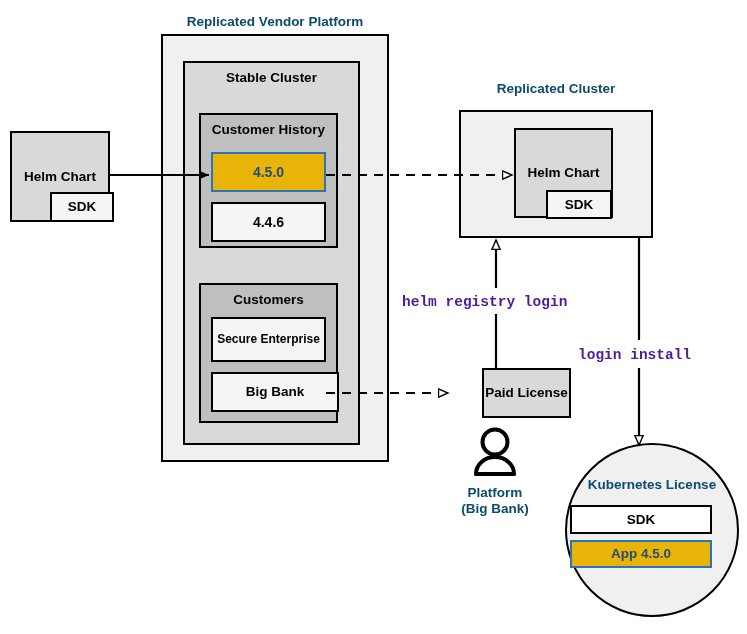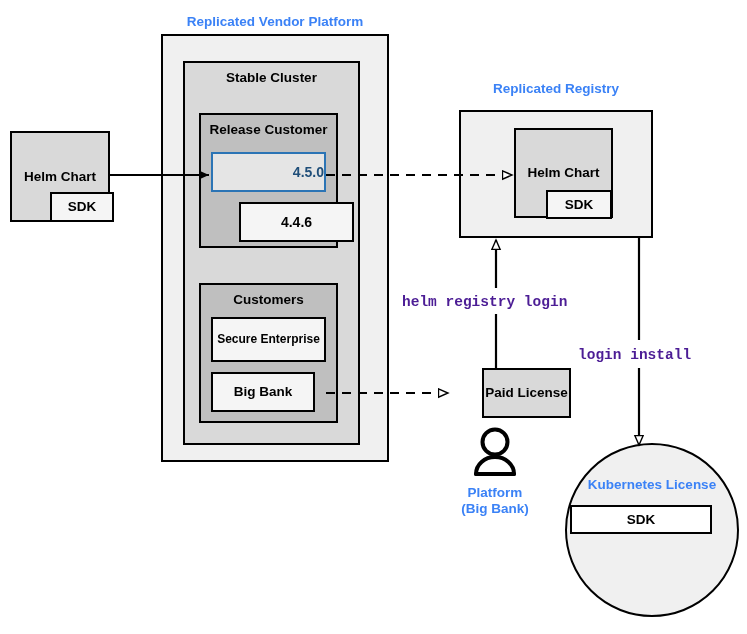--- a/index.html
+++ b/index.html
@@ -34,26 +34,26 @@
     line-height: 1.15;
   }
   .label-top {
     align-items: flex-start;
     padding-top: 7px;
   }
   .fill-lightest { background: #f0f0f0; }
   .fill-light    { background: #d9d9d9; }
   .fill-mid      { background: #bfbfbf; }
   .fill-white    { background: #f5f5f5; }
-  .fill-blue     { background: #e5e5e5; border-color: #2b74b5; color: #1f4e79; justify-content: flex-end; }
+  .fill-blue     { background: #eab308; border-color: #2b74b5; color: #1f4e79; }
   .caption {
     position: absolute;
     font-weight: bold;
     font-size: 13px;
-    color: #3b82f6;
+    color: #0c4a6e;
     text-align: center;
     line-height: 1.2;
   }
   .mono {
     position: absolute;
     font-family: "Liberation Mono", "DejaVu Sans Mono", monospace;
     font-weight: bold;
     font-size: 14.5px;
     color: #4c1d95;
     white-space: nowrap;
@@ -87,40 +87,40 @@
     <span>SDK</span>
   </div>
 
   <div class="box fill-lightest" style="left:161px; top:34px; width:228px; height:428px;"></div>
 
   <div class="box fill-light label-top" style="left:183px; top:61px; width:177px; height:384px; font-size:13.5px;">
     <span>Stable Cluster</span>
   </div>
 
   <div class="box fill-mid label-top" style="left:199px; top:113px; width:139px; height:135px; font-size:13.5px;">
-    <span>Release Customer</span>
+    <span>Customer History</span>
   </div>
   <div class="box fill-blue" style="left:211px; top:152px; width:115px; height:40px; font-size:14px;">
     <span>4.5.0</span>
   </div>
-  <div class="box fill-white" style="left:211px; top:202px; width:115px; height:40px; font-size:14px;margin-left:28px;">
+  <div class="box fill-white" style="left:211px; top:202px; width:115px; height:40px; font-size:14px;">
     <span>4.4.6</span>
   </div>
 
   <div class="box fill-mid label-top" style="left:199px; top:283px; width:139px; height:140px; font-size:13.5px;">
     <span>Customers</span>
   </div>
   <div class="box fill-white" style="left:211px; top:317px; width:115px; height:45px; font-size:12px;">
     <span>Secure Enterprise</span>
   </div>
-  <div class="box fill-white" style="left:211px; top:372px; width:104px; height:40px; font-size:13.5px;justify-content:center;">
+  <div class="box fill-white" style="left:211px; top:372px; width:128px; height:40px; font-size:13.5px;justify-content:center;">
     <span>Big Bank</span>
   </div>
 
-  <div class="caption" style="left:459px; top:81px; width:194px; font-size:13.5px;">Replicated Registry</div>
+  <div class="caption" style="left:459px; top:81px; width:194px; font-size:13.5px;">Replicated Cluster</div>
 
   <div class="box fill-lightest" style="left:459px; top:110px; width:194px; height:128px;"></div>
 
   <div class="box fill-light" style="left:514px; top:128px; width:99px; height:90px; font-size:13.5px;">
     <span>Helm Chart</span>
   </div>
   <div class="box fill-white" style="left:546px; top:190px; width:66px; height:29px; font-size:13.5px;">
     <span>SDK</span>
   </div>
 
@@ -133,20 +133,23 @@
     <div>(Big Bank)</div>
   </div>
 
   <div class="mono" style="left:402px; top:294px;">helm registry login</div>
   <div class="mono" style="left:578px; top:347px;">login install</div>
 
   <div class="circle" style="left:565px; top:443px; width:174px; height:174px;"></div>
   <div class="caption" style="left:565px; top:477px; width:174px; font-size:13.5px;">Kubernetes License</div>
   <div class="box" style="left:570px; top:505px; width:142px; height:29px; font-size:13.5px; background:#ffffff;">
     <span>SDK</span>
+  </div>
+  <div class="box fill-blue" style="left:570px; top:540px; width:142px; height:28px; font-size:13.5px;">
+    <span>App 4.5.0</span>
   </div>
 
   <svg class="overlay" viewBox="0 0 747 634" xmlns="http://www.w3.org/2000/svg">
     <defs>
       <marker id="arrow-solid" markerWidth="10" markerHeight="10" refX="9" refY="4" orient="auto" markerUnits="userSpaceOnUse">
         <path d="M0,0 L9,4 L0,8 z" fill="#000000"></path>
       </marker>
       <marker id="arrow-open" markerWidth="12" markerHeight="12" refX="10" refY="5" orient="auto" markerUnits="userSpaceOnUse">
         <path d="M0.5,0.8 L10,5 L0.5,9.2 z" fill="#ffffff" stroke="#000000" stroke-width="1.4"></path>
       </marker>

